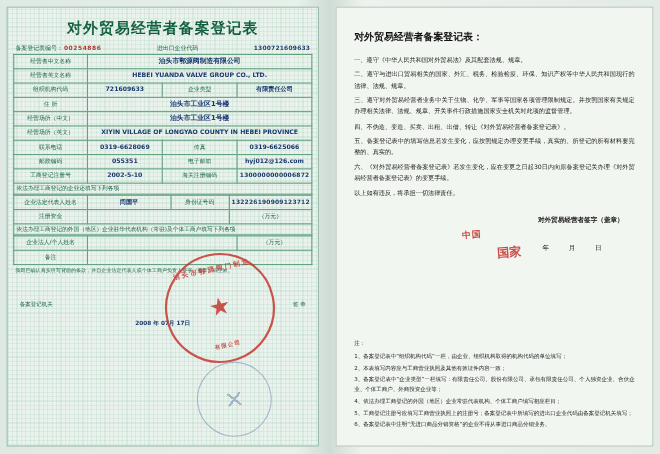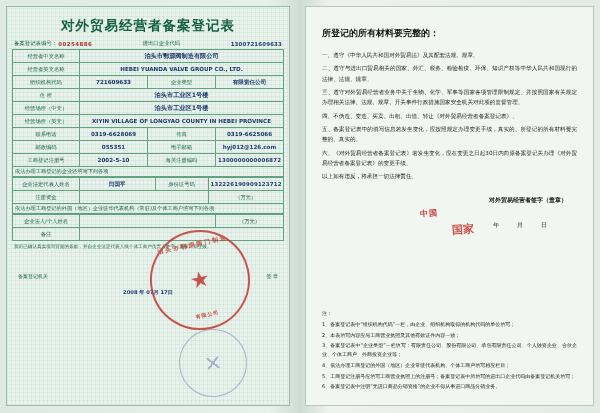--- a/index.html
+++ b/index.html
@@ -252,21 +252,21 @@
     <div class="sigrow">
       <span>备案登记机关</span>
       <span>签   章</span>
     </div>
     <div style="text-align:center;margin-top:10px;" class="datel">2008 年 07月 17日</div>
 
     <div class="lstamp"></div>
   </div>
 
   <div class="right">
-    <div class="rtitle">所登记的所有材料要完整的：</div>
+    <div class="rtitle">对外贸易经营者备案登记表：</div>
 
     <div class="rbody">
       <p>一、遵守《中华人民共和国对外贸易法》及其配套法规、规章。</p>
       <p>二、遵守与进出口贸易相关的国家、外汇、税务、检验检疫、环保、知识产权等中华人民共和国现行的法律、法规、规章。</p>
       <p>三、遵守对外贸易经营者业务中关于生物、化学、军事等国家各项管理限制规定。并按照国家有关规定办理相关法律、法规、规章、开关事件行政措施国家安全机关对此项的监督管理。</p>
       <p>四、不伪造、变造、买卖、出租、出借、转让《对外贸易经营者备案登记表》。</p>
       <p>五、备案登记表中的填写信息若发生变化，应按照规定办理变更手续，真实的、所登记的所有材料要完整的、真实的。</p>
       <p>六、《对外贸易经营者备案登记表》若发生变化，应在变更之日起30日内向原备案登记关办理《对外贸易经营者备案登记表》的变更手续。</p>
       <p>以上如有违反，将承担一切法律责任。</p>
     </div>

